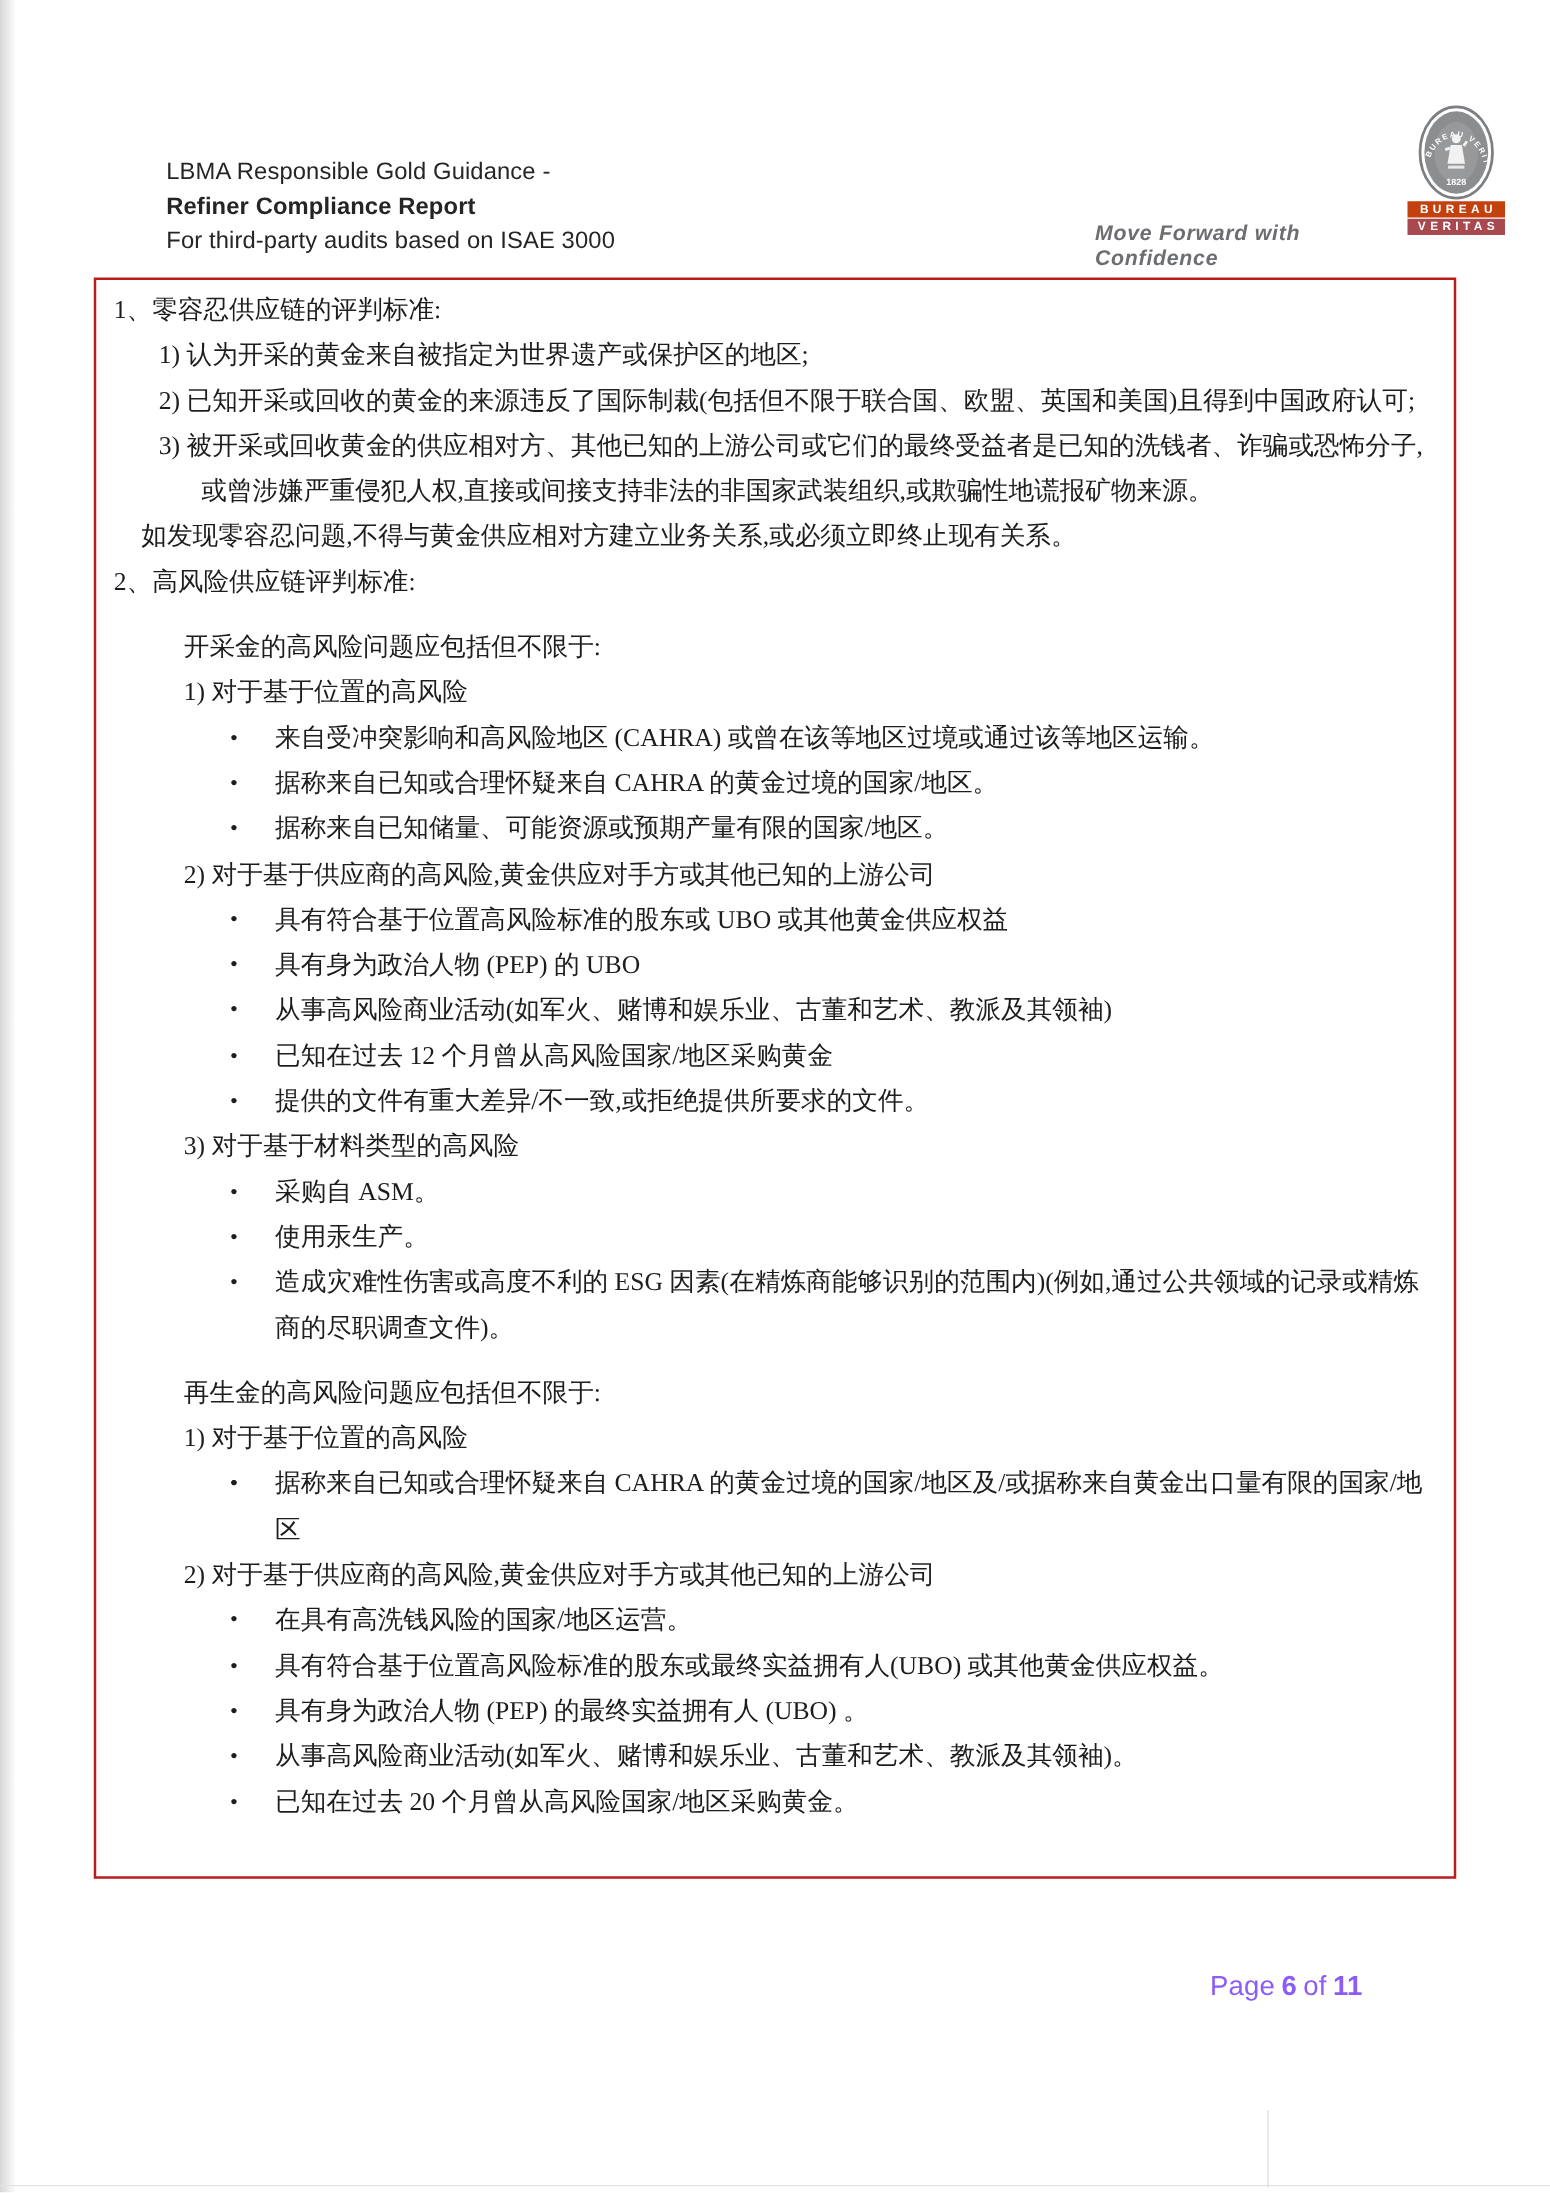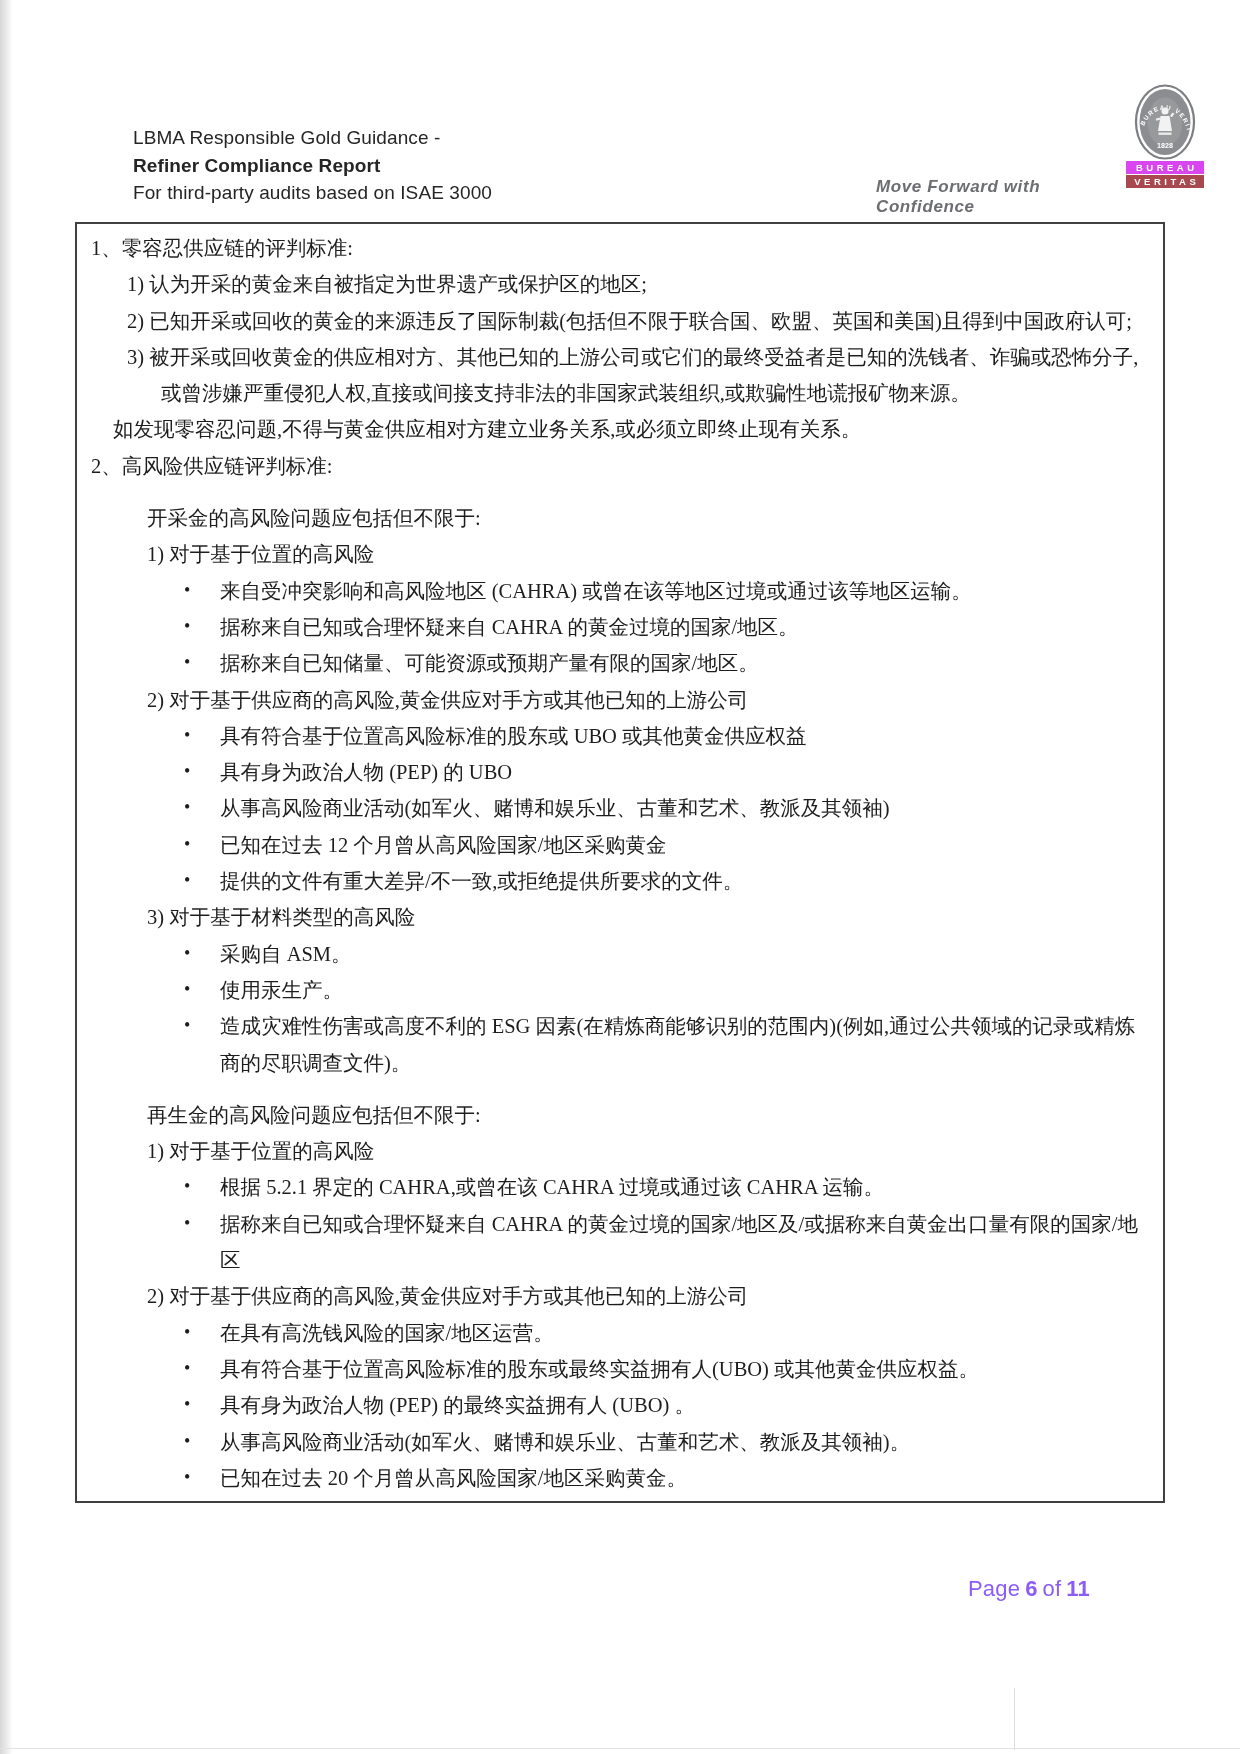--- a/index.html
+++ b/index.html
@@ -25,21 +25,21 @@
 
   
   .bv{position:absolute;left:1125px;top:84px;width:80px;text-align:center;}
   .bv svg{display:block;margin:0 auto;}
   .bv .lbox{width:78px;height:13px;margin:1px auto 0;color:#ffffff;
     font-size:9.5px;font-weight:bold;letter-spacing:3.5px;line-height:13px;
     text-align:center;text-indent:3.5px;}
 
   
   .report-box{position:absolute;left:75px;top:222px;width:1090px;height:1281px;
-    border:2px solid #404040;box-sizing:border-box;background:#ffffff;
+    border:2px solid #b91c1c;box-sizing:border-box;background:#ffffff;
     padding-top:6px;overflow:hidden;}
   .line{font-family:"Liberation Serif","DejaVu Serif",serif;
     font-size:20.5px;line-height:36.3px;color:#1d1d1d;padding-right:14px;}
   .line.l0{padding-left:14px;}
   .line.l1{padding-left:84px;text-indent:-34px;}
   .line.note{padding-left:36px;}
   .line.intro{padding-left:70px;margin-top:16px;}
   .line.l2{padding-left:104px;text-indent:-34px;}
   .line.bullet{padding-left:143px;position:relative;}
   .line.bullet .dot{position:absolute;left:107px;top:-1px;font-size:18px;color:#1d1d1d;}
@@ -77,21 +77,21 @@
       <text font-size="6.2" fill="#ffffff" letter-spacing="1.4" font-family="Liberation Sans, sans-serif" font-weight="bold">
         <textPath href="#bvArc" startOffset="4">BUREAU VERITAS</textPath>
       </text>
       <circle cx="31" cy="27" r="3.6" fill="#f2f2f2"></circle>
       <path d="M26.5 32 L35.5 32 L38 47 L24 47 Z" fill="#f2f2f2"></path>
       <rect x="22" y="34" width="4" height="2.2" fill="#f2f2f2" transform="rotate(-18 24 35)"></rect>
       <rect x="36" y="30" width="4.5" height="2.2" fill="#f2f2f2" transform="rotate(-55 38 31)"></rect>
       <rect x="24.5" y="48.5" width="13" height="2.4" fill="#e9e9e9"></rect>
       <text x="31" y="64" font-size="7.2" fill="#ffffff" text-anchor="middle" font-family="Liberation Sans, sans-serif" font-weight="bold">1828</text>
     </svg>
-    <div class="lbox" style="background:#d946ef">BUREAU</div>
+    <div class="lbox" style="background:#c2410c">BUREAU</div>
     <div class="lbox" style="background:#a8494f">VERITAS</div>
   </div>
 
   <div class="report-box">
     <div>
         <div class="line l0"><span>1、零容忍供应链的评判标准:</span></div>
         <div class="line l1"><span>1) 认为开采的黄金来自被指定为世界遗产或保护区的地区;</span></div>
         <div class="line l1"><span>2) 已知开采或回收的黄金的来源违反了国际制裁(包括但不限于联合国、欧盟、英国和美国)且得到中国政府认可;</span></div>
         <div class="line l1"><span>3) 被开采或回收黄金的供应相对方、其他已知的上游公司或它们的最终受益者是已知的洗钱者、诈骗或恐怖分子,或曾涉嫌严重侵犯人权,直接或间接支持非法的非国家武装组织,或欺骗性地谎报矿物来源。</span></div>
         <div class="line note"><span>如发现零容忍问题,不得与黄金供应相对方建立业务关系,或必须立即终止现有关系。</span></div>
@@ -106,21 +106,21 @@
         <div class="line bullet"><span class="dot">•</span><span>具有身为政治人物 (PEP) 的 UBO</span></div>
         <div class="line bullet"><span class="dot">•</span><span>从事高风险商业活动(如军火、赌博和娱乐业、古董和艺术、教派及其领袖)</span></div>
         <div class="line bullet"><span class="dot">•</span><span>已知在过去 12 个月曾从高风险国家/地区采购黄金</span></div>
         <div class="line bullet"><span class="dot">•</span><span>提供的文件有重大差异/不一致,或拒绝提供所要求的文件。</span></div>
         <div class="line l2"><span>3) 对于基于材料类型的高风险</span></div>
         <div class="line bullet"><span class="dot">•</span><span>采购自 ASM。</span></div>
         <div class="line bullet"><span class="dot">•</span><span>使用汞生产。</span></div>
         <div class="line bullet"><span class="dot">•</span><span>造成灾难性伤害或高度不利的 ESG 因素(在精炼商能够识别的范围内)(例如,通过公共领域的记录或精炼商的尽职调查文件)。</span></div>
         <div class="line intro"><span>再生金的高风险问题应包括但不限于:</span></div>
         <div class="line l2"><span>1) 对于基于位置的高风险</span></div>
-        <div class="line bullet"><span class="dot">•</span><span>根据 5.2.1 界定的 CAHRA,或曾在该 CAHRA 过境或通过该 CAHRA 运输。</span></div>
+        <div class="line bullet"><span class="dot">•</span></div>
         <div class="line bullet"><span class="dot">•</span><span>据称来自已知或合理怀疑来自 CAHRA 的黄金过境的国家/地区及/或据称来自黄金出口量有限的国家/地区</span></div>
         <div class="line l2"><span>2) 对于基于供应商的高风险,黄金供应对手方或其他已知的上游公司</span></div>
         <div class="line bullet"><span class="dot">•</span><span>在具有高洗钱风险的国家/地区运营。</span></div>
         <div class="line bullet"><span class="dot">•</span><span>具有符合基于位置高风险标准的股东或最终实益拥有人(UBO) 或其他黄金供应权益。</span></div>
         <div class="line bullet"><span class="dot">•</span><span>具有身为政治人物 (PEP) 的最终实益拥有人 (UBO) 。</span></div>
         <div class="line bullet"><span class="dot">•</span><span>从事高风险商业活动(如军火、赌博和娱乐业、古董和艺术、教派及其领袖)。</span></div>
         <div class="line bullet"><span class="dot">•</span><span>已知在过去 20 个月曾从高风险国家/地区采购黄金。</span></div>
       </div>
   </div>
 

